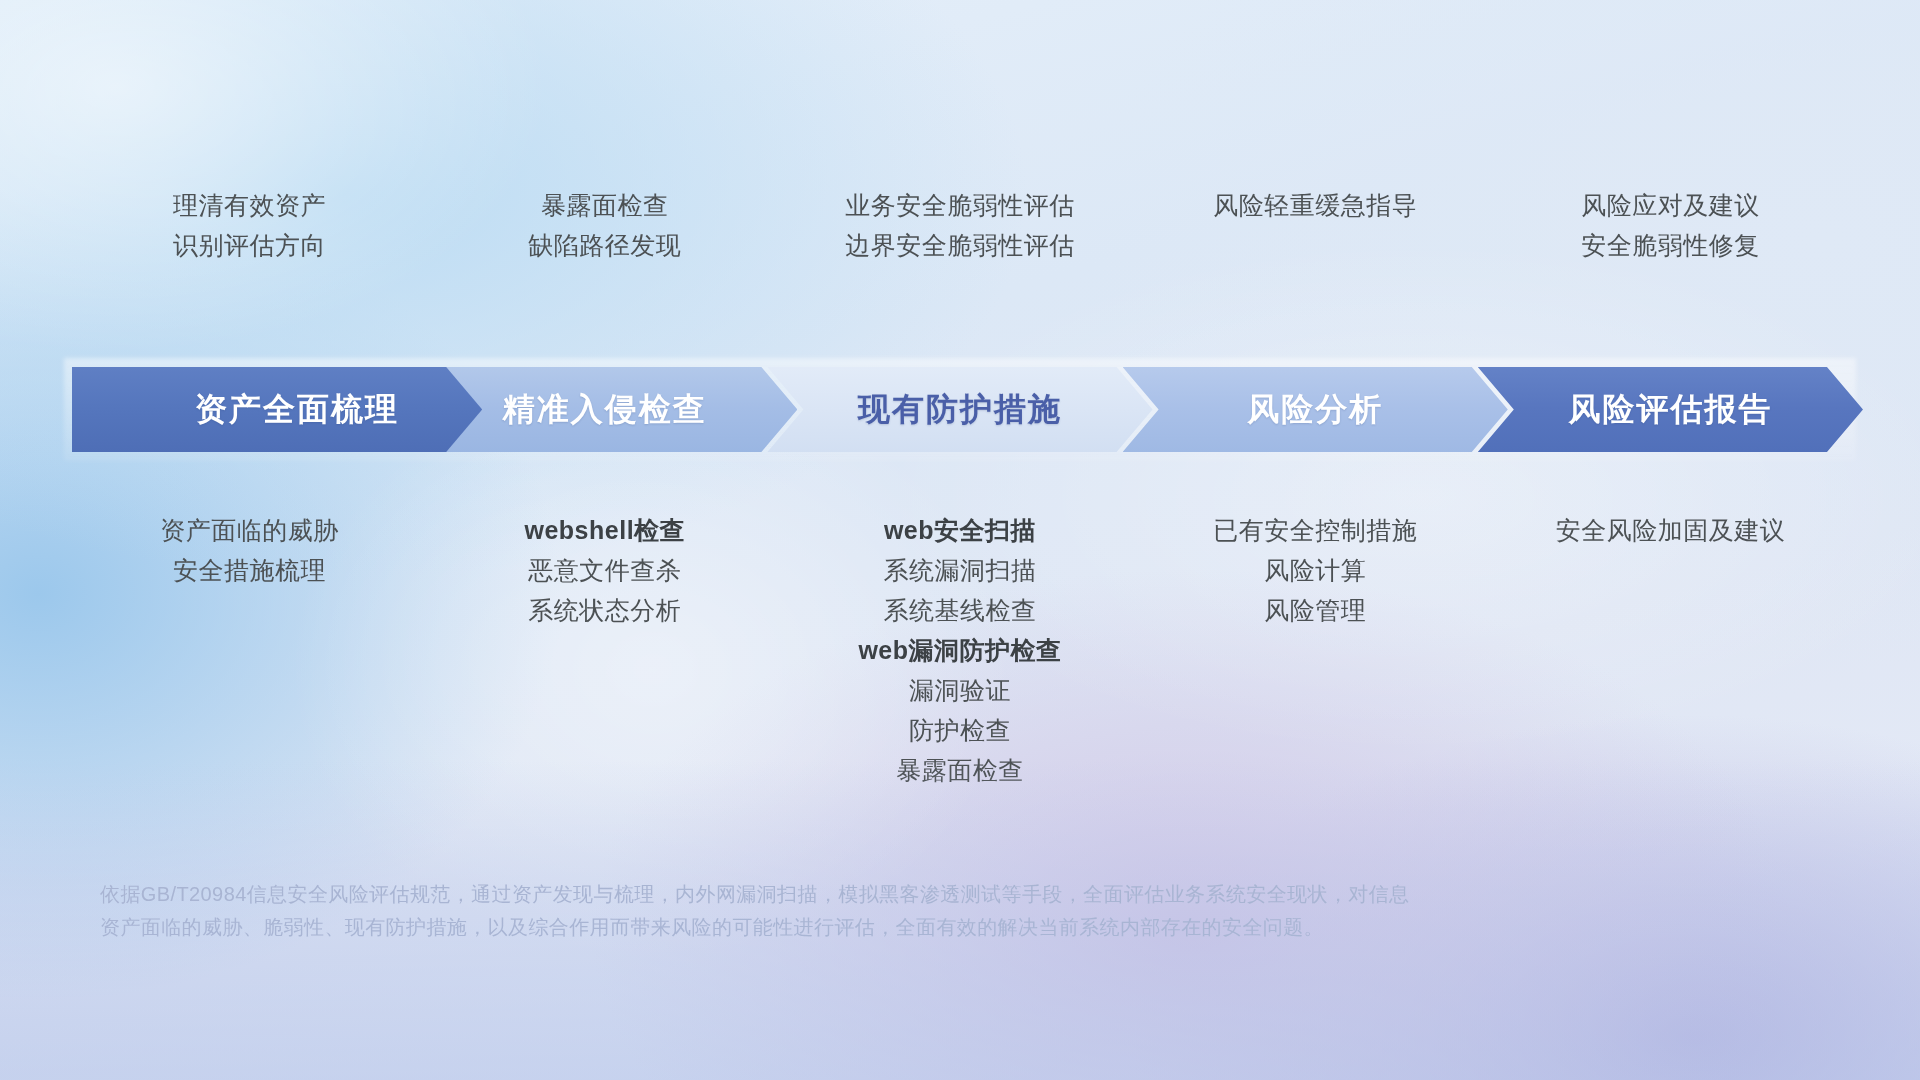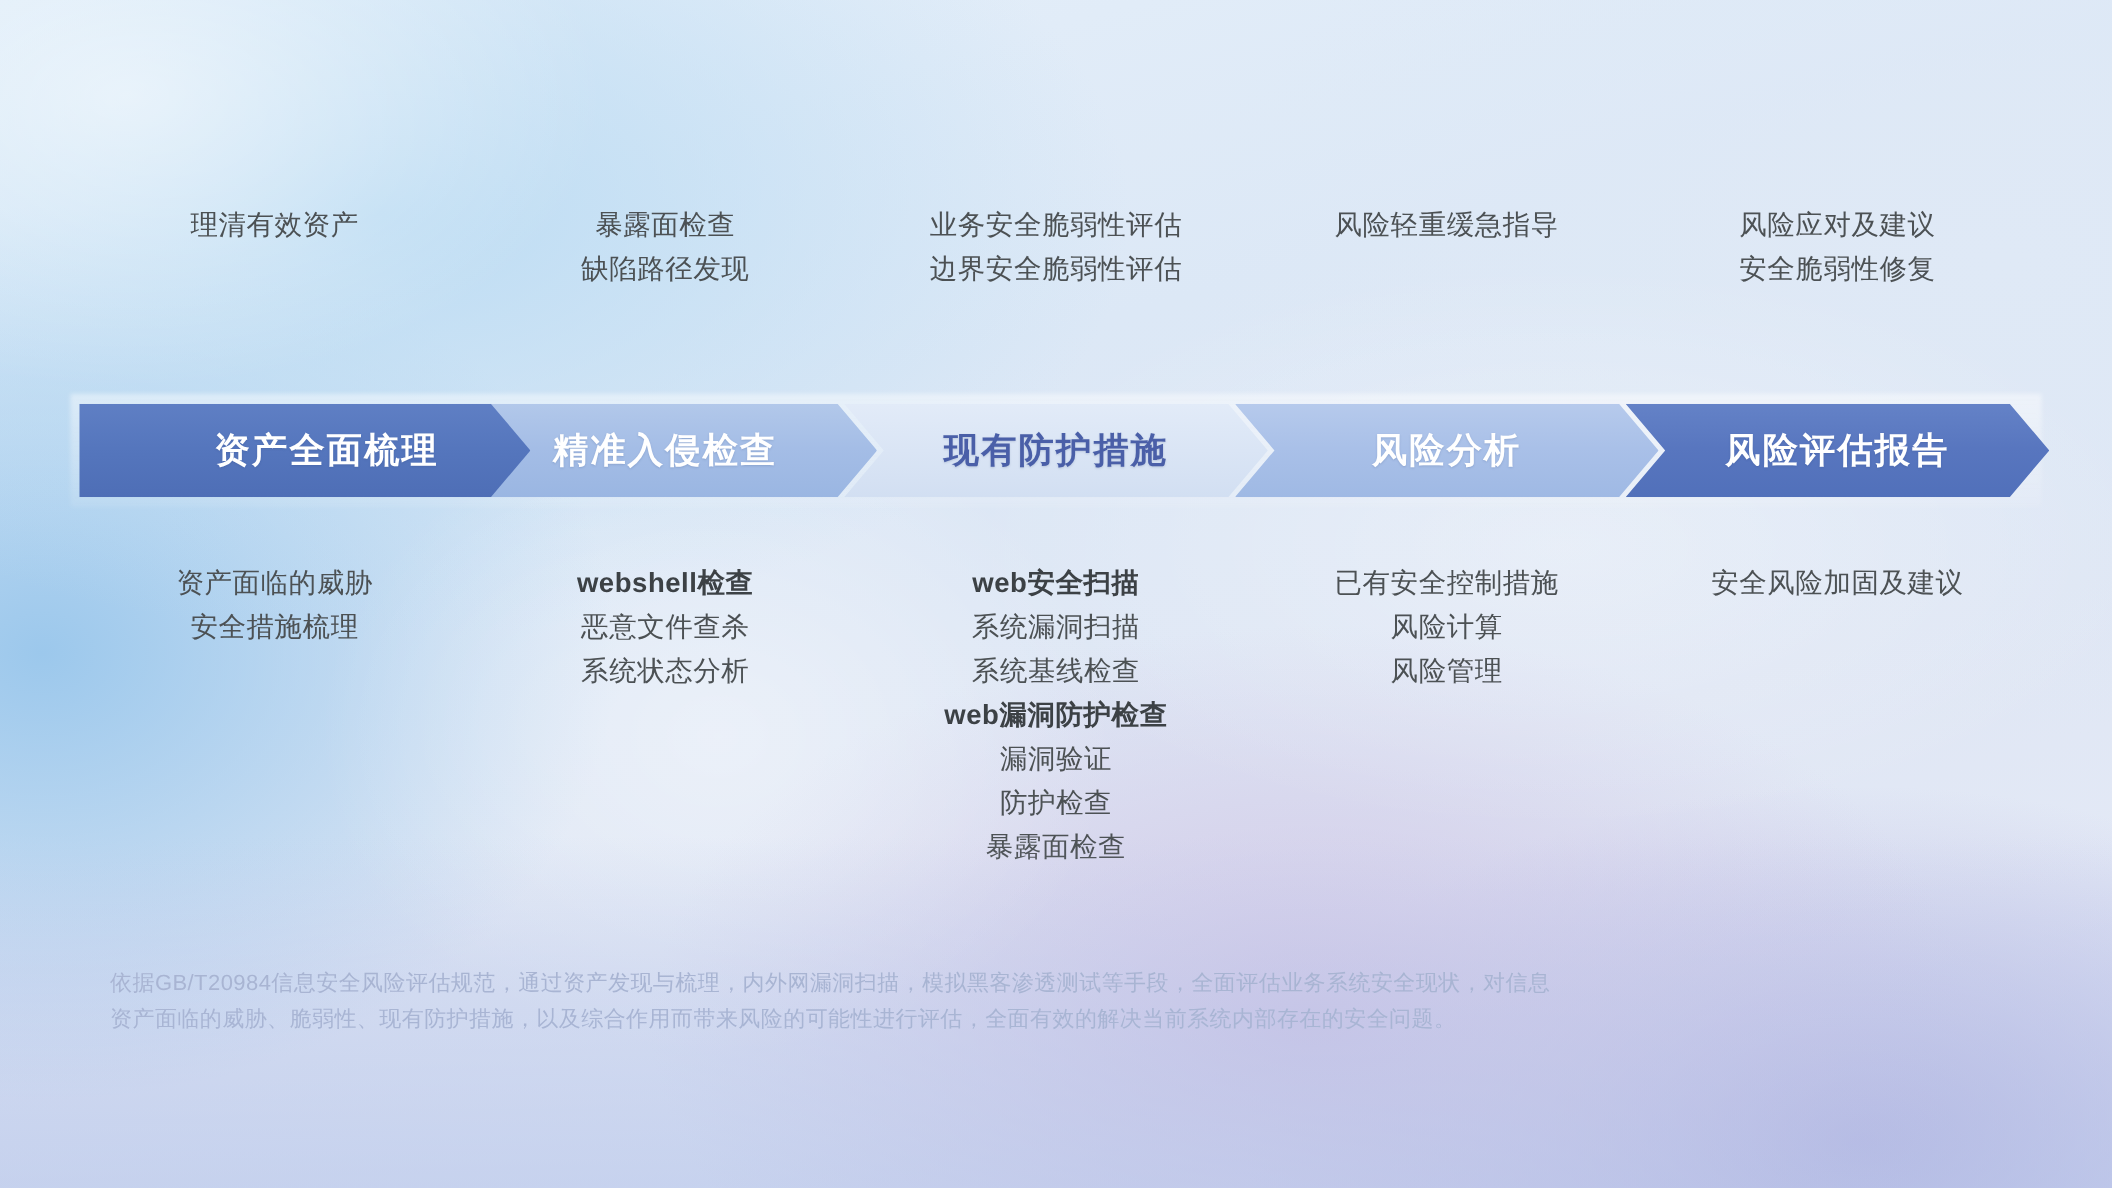--- a/index.html
+++ b/index.html
@@ -142,20 +142,21 @@
   }
 </style>
 </head>
 <body>
 
 <div id="stage">
 
   <div class="band" id="top-band">
       <div class="col">
         <div class="note">理清有效资产</div>
+        <div class="note">识别评估方向</div>
       </div>
       <div class="col">
         <div class="note">暴露面检查</div>
         <div class="note">缺陷路径发现</div>
       </div>
       <div class="col">
         <div class="note">业务安全脆弱性评估</div>
         <div class="note">边界安全脆弱性评估</div>
       </div>
       <div class="col">

